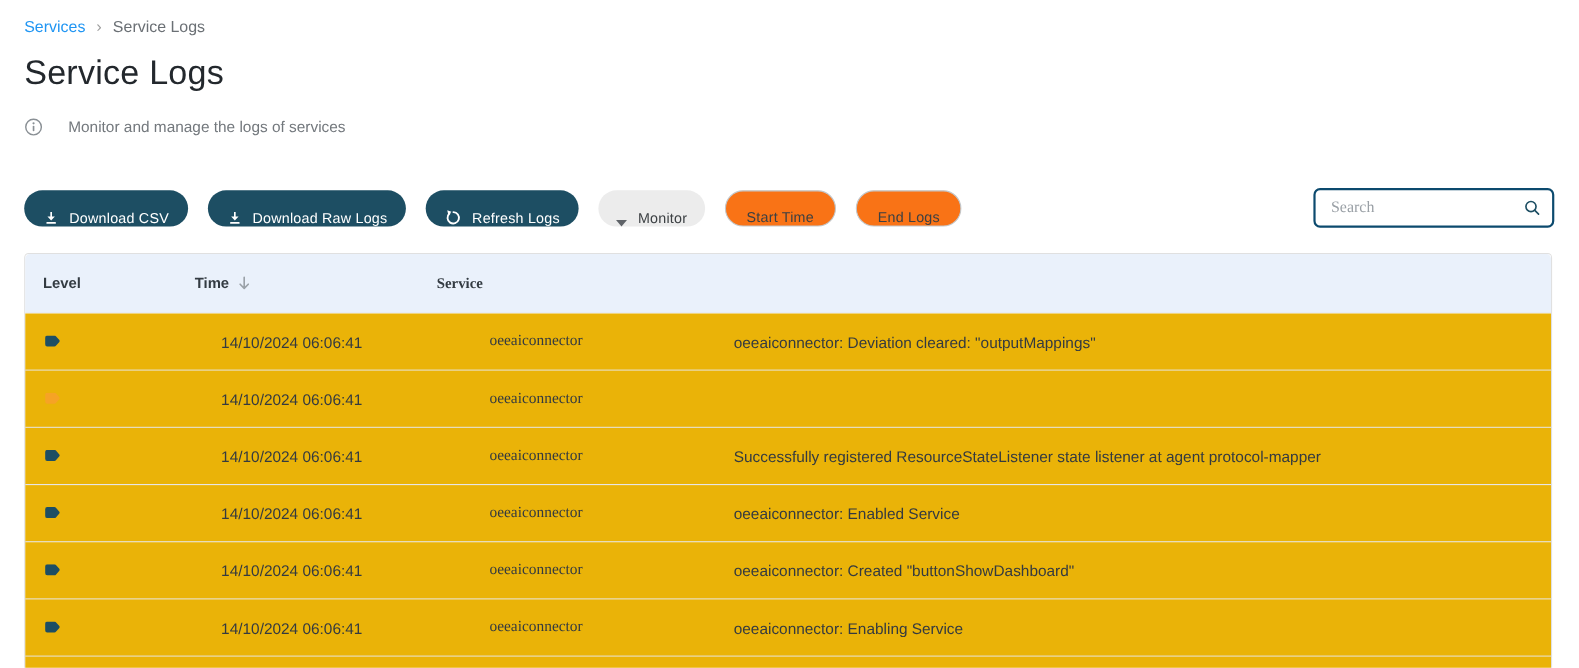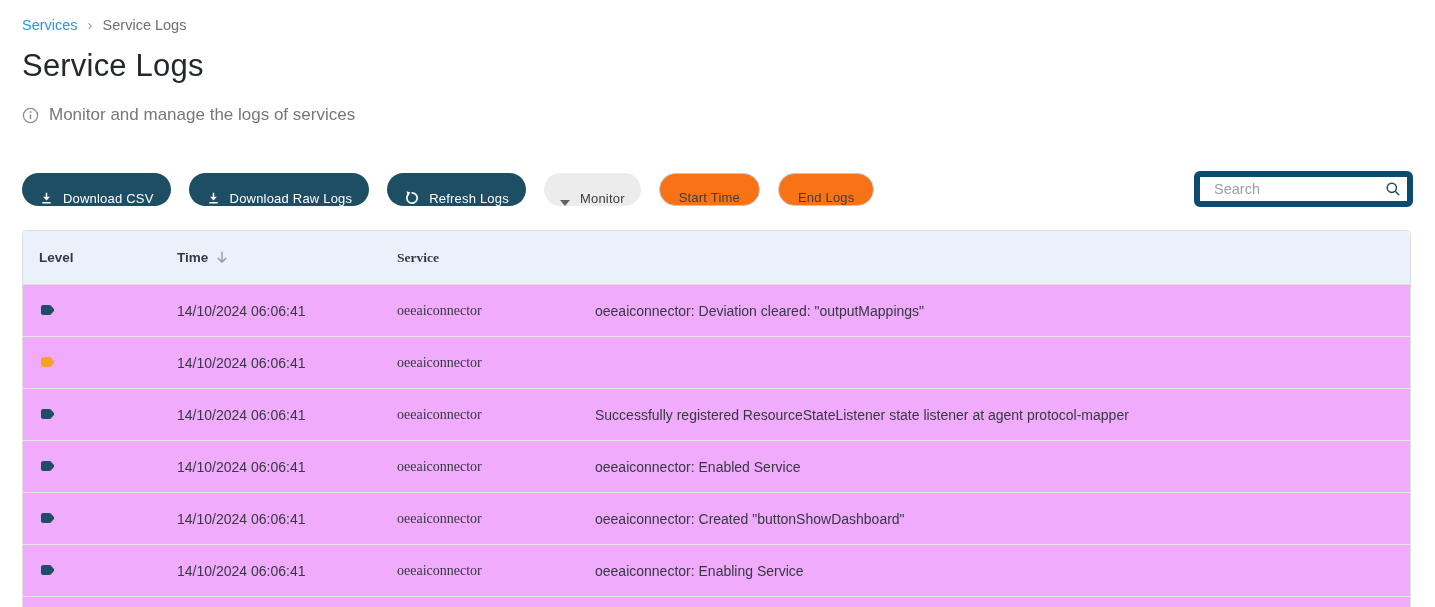--- a/index.html
+++ b/index.html
@@ -11,54 +11,54 @@
   .page { padding:0 22px; }
 
   
   .breadcrumb { padding-top:17px; display:flex; align-items:flex-start; gap:10px; font-size:14.5px; height:35px; }
   .crumb-link { color:#2196f3; text-decoration:none; cursor:pointer; }
   .crumb-sep { color:#9e9e9e; font-size:15px; line-height:1; }
   .crumb-current { color:#6b7075; }
 
   
   h1 { margin-top:12px; font-size:31px; line-height:38px; font-weight:500; color:#23282d; letter-spacing:.2px; }
-  .subtitle { margin-top:20px; display:flex; align-items:center; gap:10px; font-size:17px; color:#73787d; height:20px; }
+  .subtitle { margin-top:20px; display:flex; align-items:center; gap:23px; font-size:14px; color:#73787d; height:20px; }
   .subtitle svg { flex:0 0 auto; }
 
   
   .toolbar { margin-top:46px; display:flex; align-items:center; gap:18px; height:36px; }
   .btn {
     display:inline-flex; align-items:flex-end; gap:9px; height:33px; padding:0 17px;
     border-radius:17px; border:none; cursor:pointer; font-family:inherit;
     font-size:13px; font-weight:500; letter-spacing:.2px; white-space:nowrap;
   }
   .btn-primary { background:#1d4e63; color:#fff; }
   .btn-filter { background:#ececec; color:#3c4043; gap:10px; padding:0 16px; }
   .btn-outline { background:#f97316; color:#3c4043; border:1px solid #c3c7ca; font-weight:400; padding:0 19px; }
   .caret-down { width:0; height:0; border-left:5px solid transparent; border-right:5px solid transparent; border-top:6px solid #5f6368; }
 
   .search-wrap { margin-left:auto; position:relative; width:219px; height:36px; }
   .search-input {
-    width:100%; height:100%; border:6px solid #0c4a6e; border-radius:6px;
-    padding:0 60px 0 14px; font-size:14.5px; font-family:Liberation Sans, sans-serif; color:#202124; outline:none;
+    width:100%; height:100%; border:2px solid #0c4a6e; border-radius:6px;
+    padding:0 60px 0 14px; font-size:14.5px; font-family:Liberation Serif, serif; color:#202124; outline:none;
   }
   .search-input::placeholder { color:#9aa0a6; }
   .search-icon { position:absolute; right:12px; top:10px; cursor:pointer; }
 
   
   .table {
     margin-top:23px; border:1px solid #e0e0e0; border-radius:4px 4px 0 0;
     width:1389px;
   }
   .thead {
     display:flex; align-items:center; height:54px; background:#eaf1fb;
     border-bottom:1px solid #e0e0e0; border-radius:4px 4px 0 0;
   }
   .th { font-size:13.5px; font-weight:700; color:#333b42; padding-left:16px; display:flex; gap:7px; cursor:pointer; }
-  .tr { display:flex; align-items:center; height:52px; border-bottom:1px solid #e6e6e6; background:#f0abfc; }
+  .tr { display:flex; align-items:center; height:52px; border-bottom:1px solid #e6e6e6; background:#eab308;gap:24px; }
   .td { font-size:14px; color:#343a40; padding-left:16px; white-space:nowrap; overflow:hidden; }
   .col-level { width:138px; flex:0 0 auto; }
   .col-time { width:220px; flex:0 0 auto; }
   .col-service { width:198px; flex:0 0 auto;font-family:Liberation Serif, serif; }
   .col-message { flex:1 1 auto; min-width:0; }
   .level-badge { display:inline-flex; margin-left:2px; }
   .tr-filler { height:24px; border-bottom:none; }
 </style>
 </head>
 <body>

